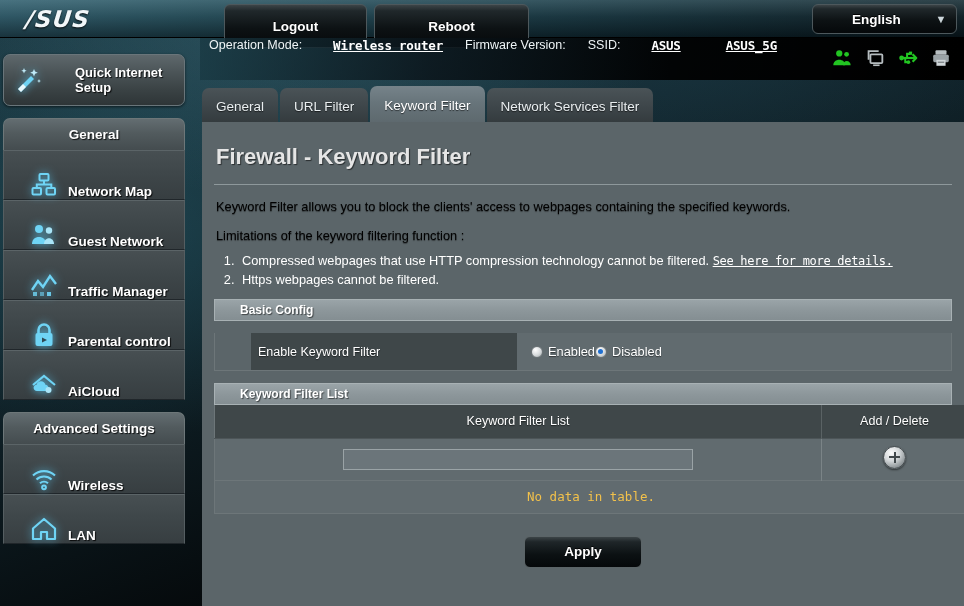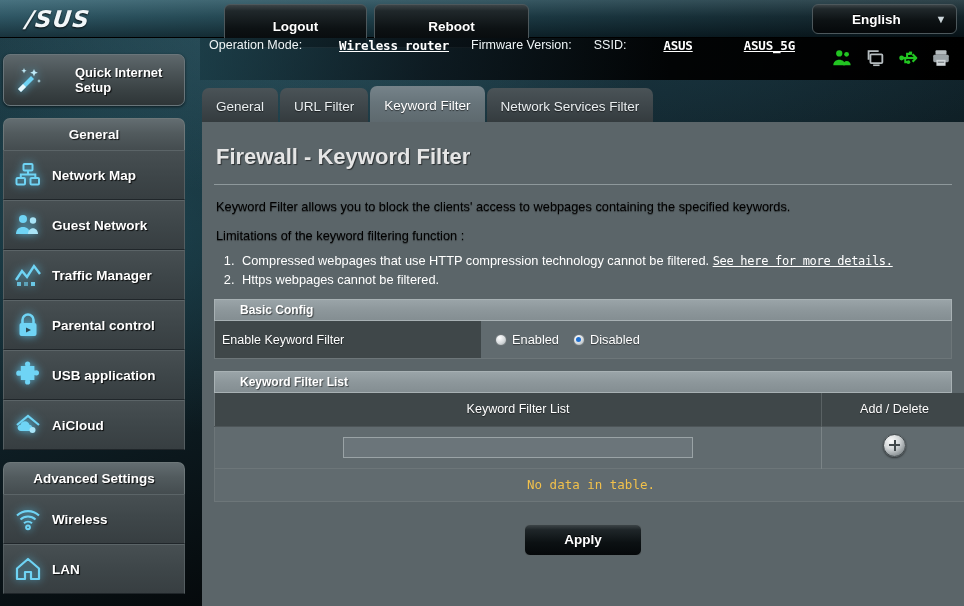--- a/index.html
+++ b/index.html
@@ -75,21 +75,21 @@
     display: flex; align-items: flex-start;
     color: #eef4f6; font-size: 12.5px;
     padding-left: 9px;
     white-space: nowrap;
   }
   .info-lbl { color: #eef4f6; }
   .info-val {
     font-family: "DejaVu Sans Mono", monospace;
     font-weight: 700; color: #ffffff;
     text-decoration: underline; letter-spacing: -0.2px;
-    margin-left: 17px; cursor: pointer; padding-left: 20px;
+    margin-left: 11px; cursor: pointer; padding-left: 20px;
   }
   .gap-s { display: inline-block; width: 14px; }
   .gap-m { display: inline-block; width: 22px; }
 
   #status-icons {
     position: absolute; right: 12px; top: 47px;
     display: flex; gap: 11px; align-items: center;
   }
   .sicon { width: 22px; height: 22px; display: block; cursor: pointer; }
 
@@ -124,21 +124,21 @@
     display: flex; align-items: center; justify-content: center;
     color: #fff; font-size: 13.5px; font-weight: 700;
     text-shadow: 1px 1px 1px rgba(0,0,0,0.85);
   }
   .navitem {
     height: 50px; width: 182px;
     background: linear-gradient(180deg, #474f52 0%, #3e4649 50%, #373e41 100%);
     border-left: 1px solid #555e61; border-right: 1px solid #555e61;
     border-bottom: 1px solid #20262a;
     border-top: 1px solid #5b6467;
-    display: flex; align-items: center; cursor: pointer;
+    display: flex; align-items: flex-end; cursor: pointer; padding-left: 16px;
   }
   .navitem .nav-icon {
     width: 48px; display: flex; align-items: center; justify-content: center;
   }
   .navitem .nav-lbl {
     color: #ffffff; font-size: 13.5px; font-weight: 700;
     text-shadow: 1px 1px 1px rgba(0,0,0,0.85);
   }
   .glow { filter: drop-shadow(0 0 4px rgba(90,200,240,0.85)); }
 
@@ -194,32 +194,32 @@
 
   .sect-hdr {
     margin: 12px 2px 0 2px; height: 22px;
     background: linear-gradient(180deg, #9aa4a8 0%, #8d979b 50%, #848e92 100%);
     border: 1px solid #a8b1b4;
     display: flex; align-items: center; padding-left: 25px;
     color: #ffffff; font-size: 12px; font-weight: 700;
     text-shadow: 1px 1px 1px rgba(0,0,0,0.55);
   }
   .cfg-row {
-    margin: 0 2px 0 2px; height: 38px; display: flex;
-    border: 1px solid #6d7679; border-top: none;
+    margin: 12px 2px 0 2px; height: 38px; display: flex;
+    border: 1px solid #6d7679; border-top: none; padding-left: 36px;
   }
   .cfg-label {
     width: 266px; background: #3f4749;
     display: flex; align-items: center; padding-left: 7px;
     color: #ffffff; font-size: 12.5px;
     text-shadow: 0 1px 1px rgba(0,0,0,0.5);
   }
   .cfg-value {
     flex: 1; background: #616b6f;
-    display: flex; align-items: center; padding-left: 14px; gap: 14px;
+    display: flex; align-items: center; padding-left: 14px; 
   }
   .radio-opt { display: flex; align-items: center; gap: 5px; cursor: pointer; }
   .radio-opt span { color: #ffffff; font-size: 12.8px; text-shadow: 0 1px 1px rgba(0,0,0,0.5); }
   .radio {
     width: 12px; height: 12px; border-radius: 50%;
     background: radial-gradient(circle at 35% 30%, #ffffff 0%, #d6dadc 55%, #9aa1a4 100%);
     border: 1px solid #6b7376;
     display: flex; align-items: center; justify-content: center;
   }
   .radio.checked::after {
@@ -402,28 +402,20 @@
         <div class="nav-icon">
           <svg width="28" height="28" viewBox="0 0 28 28" class="glow">
             <path d="M8.5 12V9a5.5 5.5 0 0 1 11 0v3" fill="none" stroke="#6fd4f5" stroke-width="2.6"></path>
             <rect x="5.5" y="12" width="17" height="13" rx="2" fill="#6fd4f5"></rect>
             <path d="M12 16.5l5 2.5-5 2.5z" fill="#2e4a55"></path>
           </svg>
         </div>
         <div class="nav-lbl">Parental control</div>
       </div>
 
-      <div class="navitem">
-        <div class="nav-icon">
-          <svg width="28" height="28" viewBox="0 0 28 28" class="glow">
-            <path d="M11 3a2.6 2.6 0 0 1 5.2 0c0 .9-.4 1.4-.4 2h4.6v4.6c.6 0 1.1-.4 2-.4a2.6 2.6 0 0 1 0 5.2c-.9 0-1.4-.4-2-.4V19h-4.6c0 .6.4 1.1.4 2a2.6 2.6 0 0 1-5.2 0c0-.9.4-1.4.4-2H6.8v-4.6c-.6 0-1.1.4-2 .4a2.6 2.6 0 0 1 0-5.2c.9 0 1.4.4 2 .4V5h4.6c0-.6-.4-1.1-.4-2z" fill="#6fd4f5"></path>
-          </svg>
-        </div>
-        <div class="nav-lbl">USB application</div>
-      </div>
 
       <div class="navitem">
         <div class="nav-icon">
           <svg width="28" height="28" viewBox="0 0 28 28" class="glow">
             <path d="M3 14 L14 5 L25 14" fill="none" stroke="#6fd4f5" stroke-width="2.2"></path>
             <path d="M7 20c-2 0-3.4-1.5-3.4-3.2 0-1.6 1.3-3 3-3.1.5-2 2.3-3.4 4.4-3.4 2.1 0 3.9 1.4 4.4 3.4 1.8.1 3.1 1.5 3.1 3.1 0 1.7-1.4 3.2-3.3 3.2z" fill="#6fd4f5"></path>
             <circle cx="18.5" cy="19" r="3" fill="#a9e4f7"></circle>
           </svg>
         </div>
         <div class="nav-lbl">AiCloud</div>

